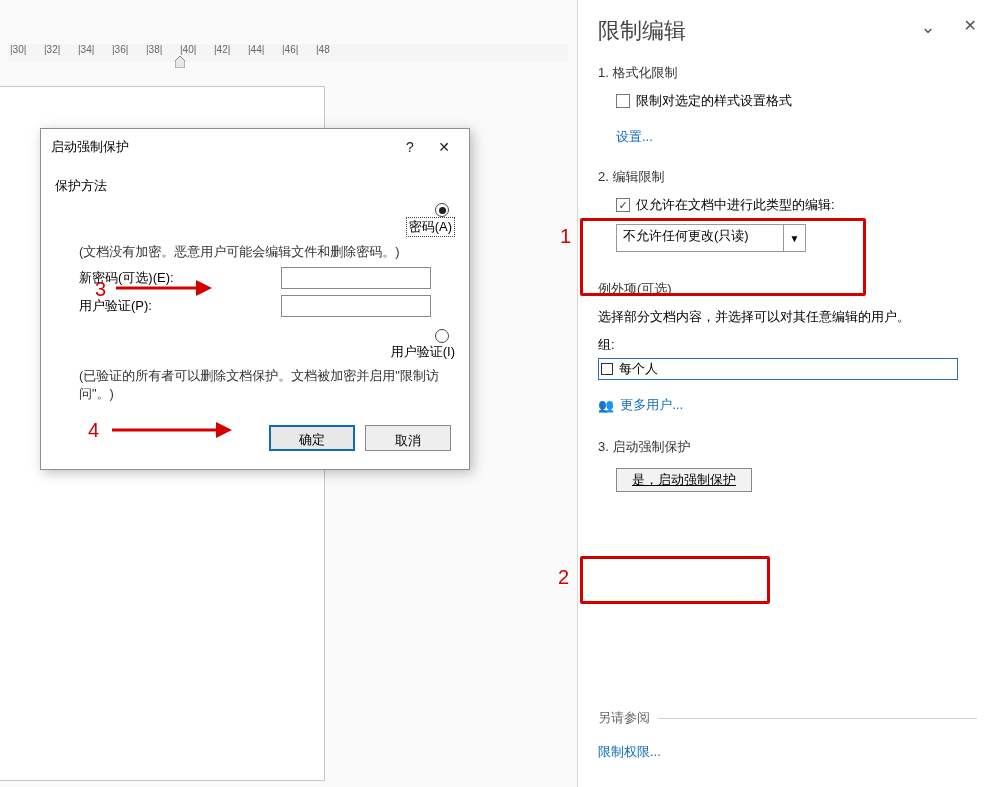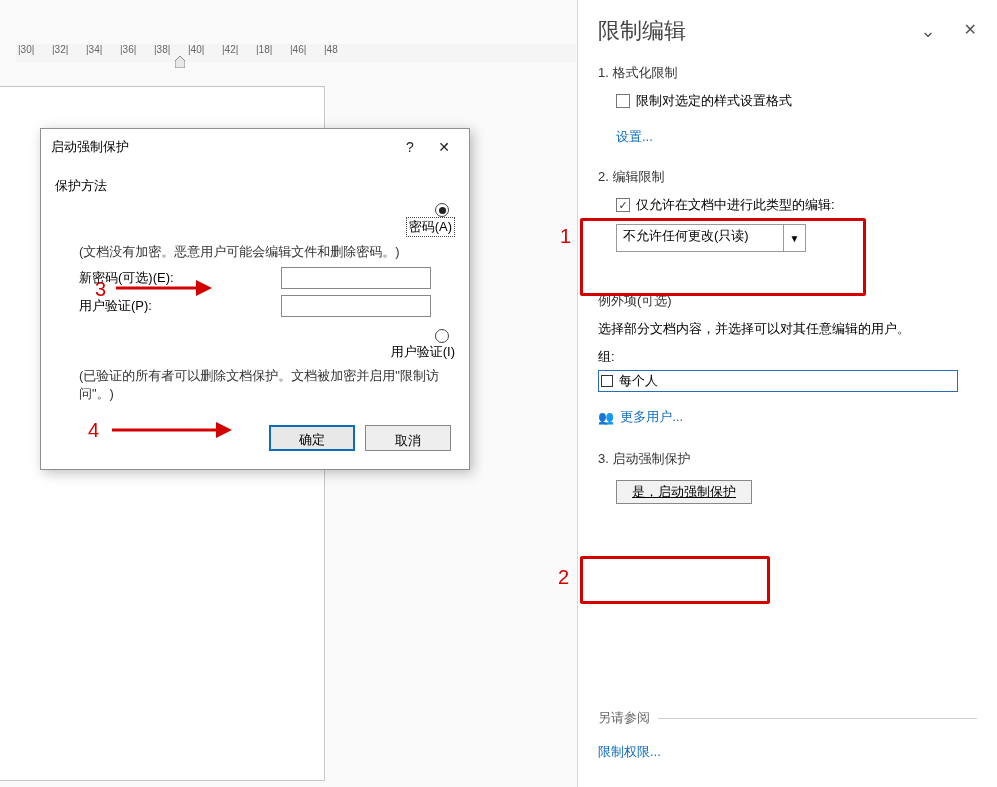--- a/index.html
+++ b/index.html
@@ -7,21 +7,21 @@
     font-family: "Microsoft YaHei", "Segoe UI", sans-serif;
     font-size: 13px;
     background: #fafafa;
     width: 997px;
     height: 787px;
     position: relative;
     overflow: hidden;
   }
   .ruler {
     position: absolute;
-    left: 16px;
+    left: 8px;
     top: 44px;
     height: 18px;
     width: 560px;
     background: #f5f5f5;
     display: flex;
     font-size: 10px;
     color: #666;
     padding-left: 2px;
   }
   .ruler-mark { width: 34px; text-align: left; }
@@ -128,21 +128,21 @@
     right: 0;
     top: 0;
     width: 420px;
     height: 787px;
     background: #fff;
     border-left: 1px solid #d8d8d8;
     padding: 16px 20px 10px 20px;
   }
   .panel-header {
     display: flex;
-    align-items: center;
+    align-items: flex-start;
     margin-bottom: 18px;
   }
   .panel-title {
     font-size: 22px;
     font-weight: 400;
     color: #444;
     flex: 1;
   }
   .panel-controls {
     display: flex;
@@ -234,21 +234,21 @@
 <body>
 
 <div class="ruler">
   <span class="ruler-mark">|30|</span>
   <span class="ruler-mark">|32|</span>
   <span class="ruler-mark">|34|</span>
   <span class="ruler-mark">|36|</span>
   <span class="ruler-mark">|38|</span>
   <span class="ruler-mark">|40|</span>
   <span class="ruler-mark">|42|</span>
-  <span class="ruler-mark">|18|</span>
+  <span class="ruler-mark">|44|</span>
   <span class="ruler-mark">|46|</span>
   <span class="ruler-mark">|48</span>
 </div>
 <div class="ruler-indent">
   <svg width="10" height="12">
       <polygon points="0,5 5,0 10,5 10,12 0,12" fill="#e8e8e8" stroke="#888"></polygon>
     </svg>
 </div>
 
 <div class="doc-edge"></div>
@@ -317,21 +317,21 @@
     <div class="check-row">
       <span class="checkbox checked"></span>
       <span>仅允许在文档中进行此类型的编辑:</span>
     </div>
     <div class="dropdown">
       <div class="value">不允许任何更改(只读)</div>
       <div class="arrow">▼</div>
     </div>
   </div>
 
-  <div class="sec-title" style="margin-top:40px">例外项(可选)</div>
+  <div class="sec-title" style="margin-top:28px">例外项(可选)</div>
   <div style="margin-top:10px">选择部分文档内容，并选择可以对其任意编辑的用户。</div>
   <div style="margin-top:10px">组:</div>
   <div class="listbox">
     <div class="listbox-item">
       <span class="checkbox"></span>
       <span>每个人</span>
     </div>
   </div>
   <div class="users-link">
     <span class="users-icon">👥</span>

